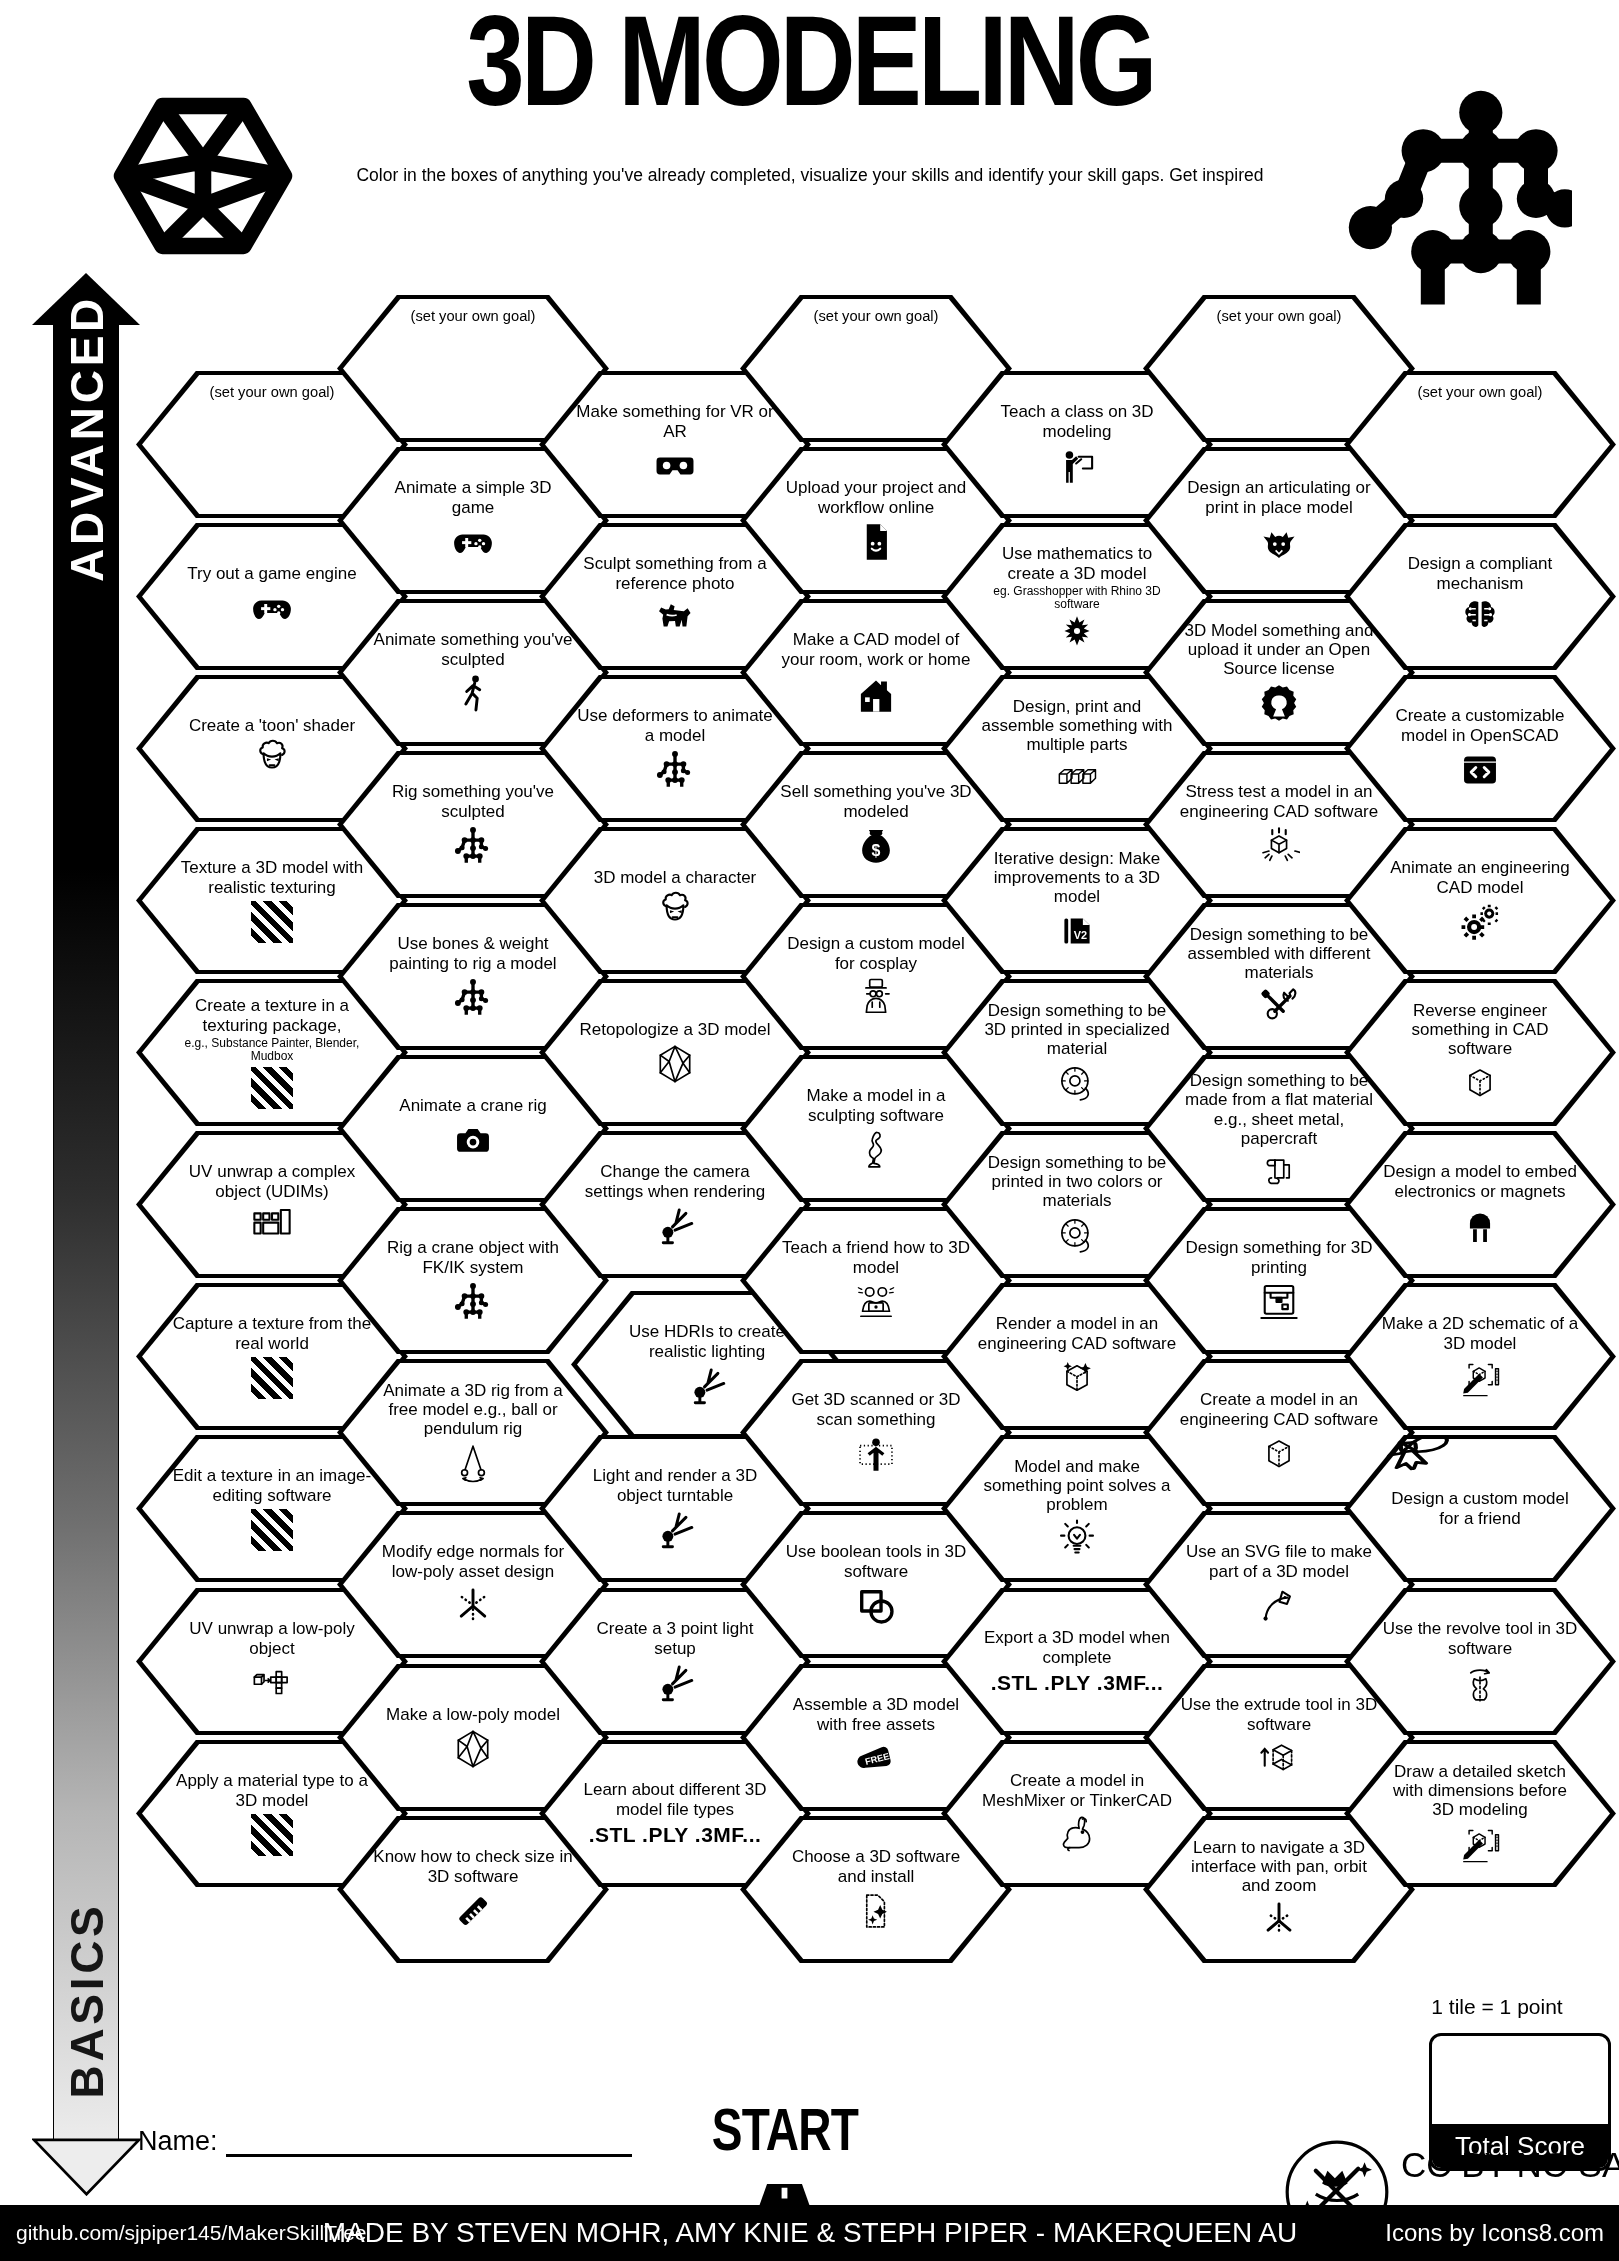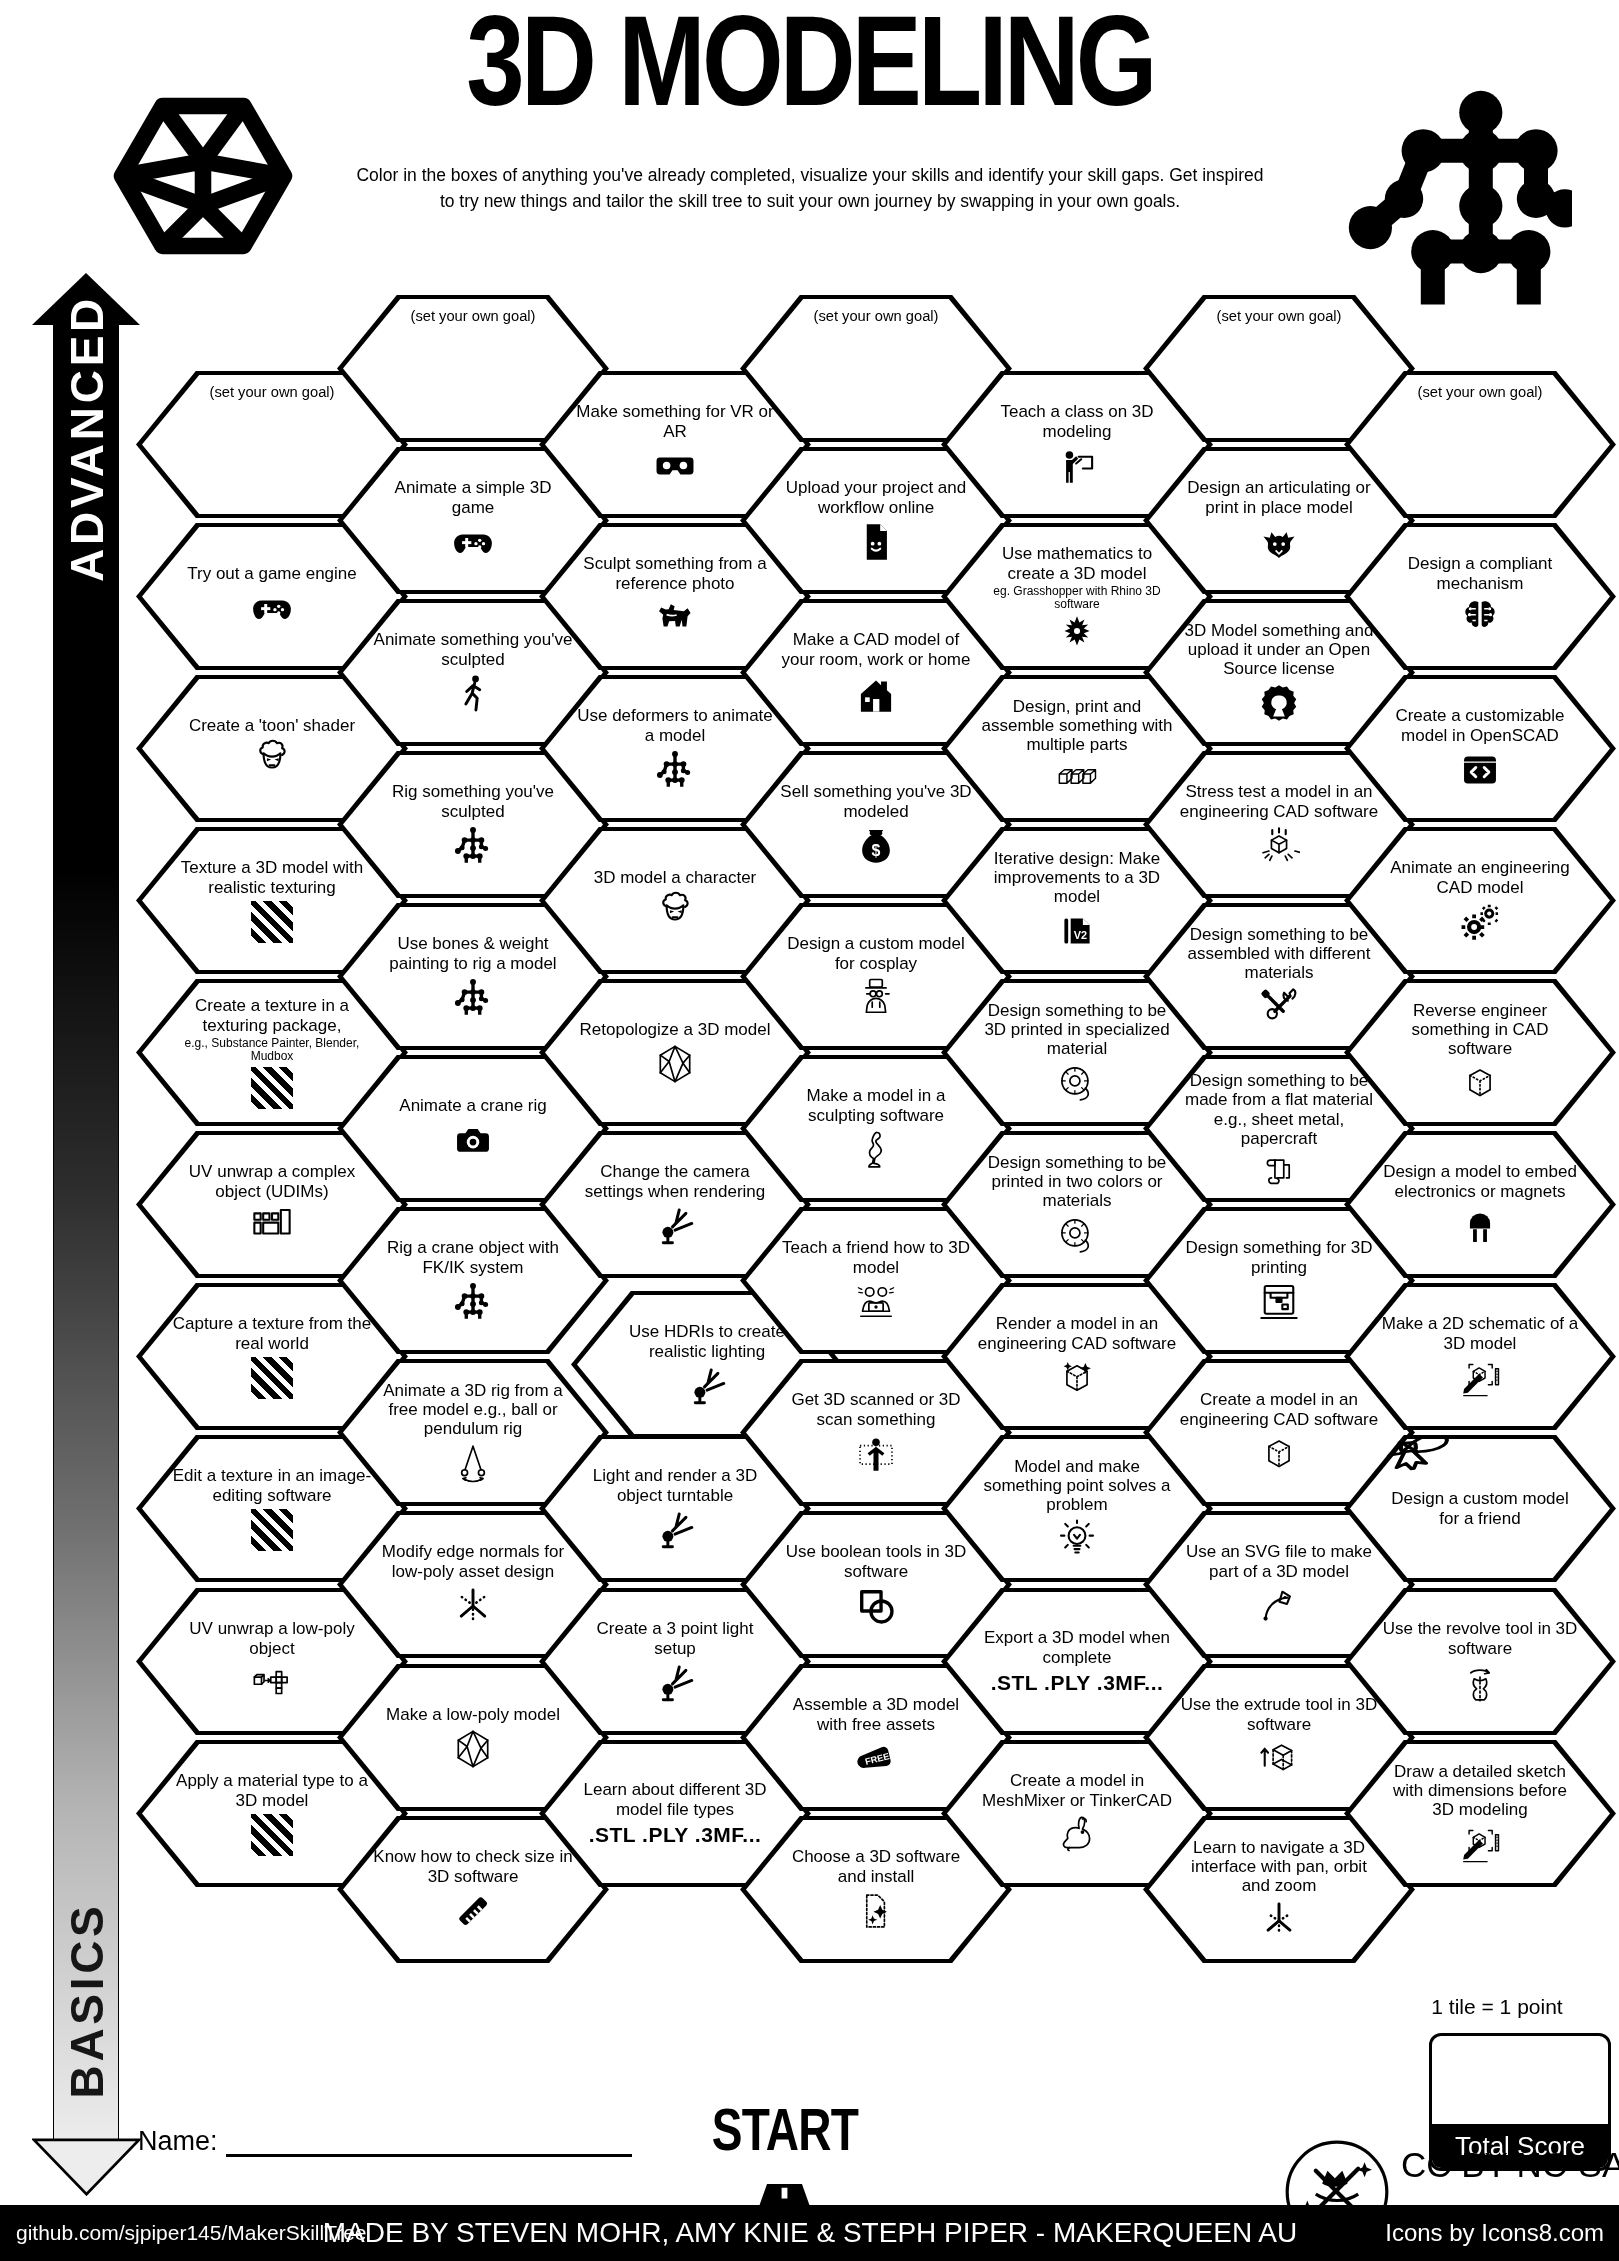--- a/index.html
+++ b/index.html
@@ -62,21 +62,20 @@
   .footer-right{position:absolute;right:16px;font-size:24px;}
 </style>
 </head>
 <body>
 
 <div class="page">
 
   <div class="title">3D MODELING</div>
   <div class="desc">
     <div>Color in the boxes of anything you've already completed, visualize your skills and identify your skill gaps.  Get inspired</div>
-    <div>to try new things and tailor the skill tree to suit your own journey by swapping in your own goals.</div>
   </div>
   <div class="logo-ico">
     <svg width="198" height="184" viewBox="0 0 100 100">
       <g fill="none" stroke="#000" stroke-width="9" stroke-linejoin="round">
         <path d="M6 50 28 12h44l22 38-22 38H28Z"></path>
         <path d="M28 12l22 30 22-30M50 42 6 50m44-8 44 8M50 42v24M28 88l22-22 22 22M50 66 6 50m44 16 44-16"></path>
       </g>
     </svg>
   </div>
   <div class="logo-rig">

